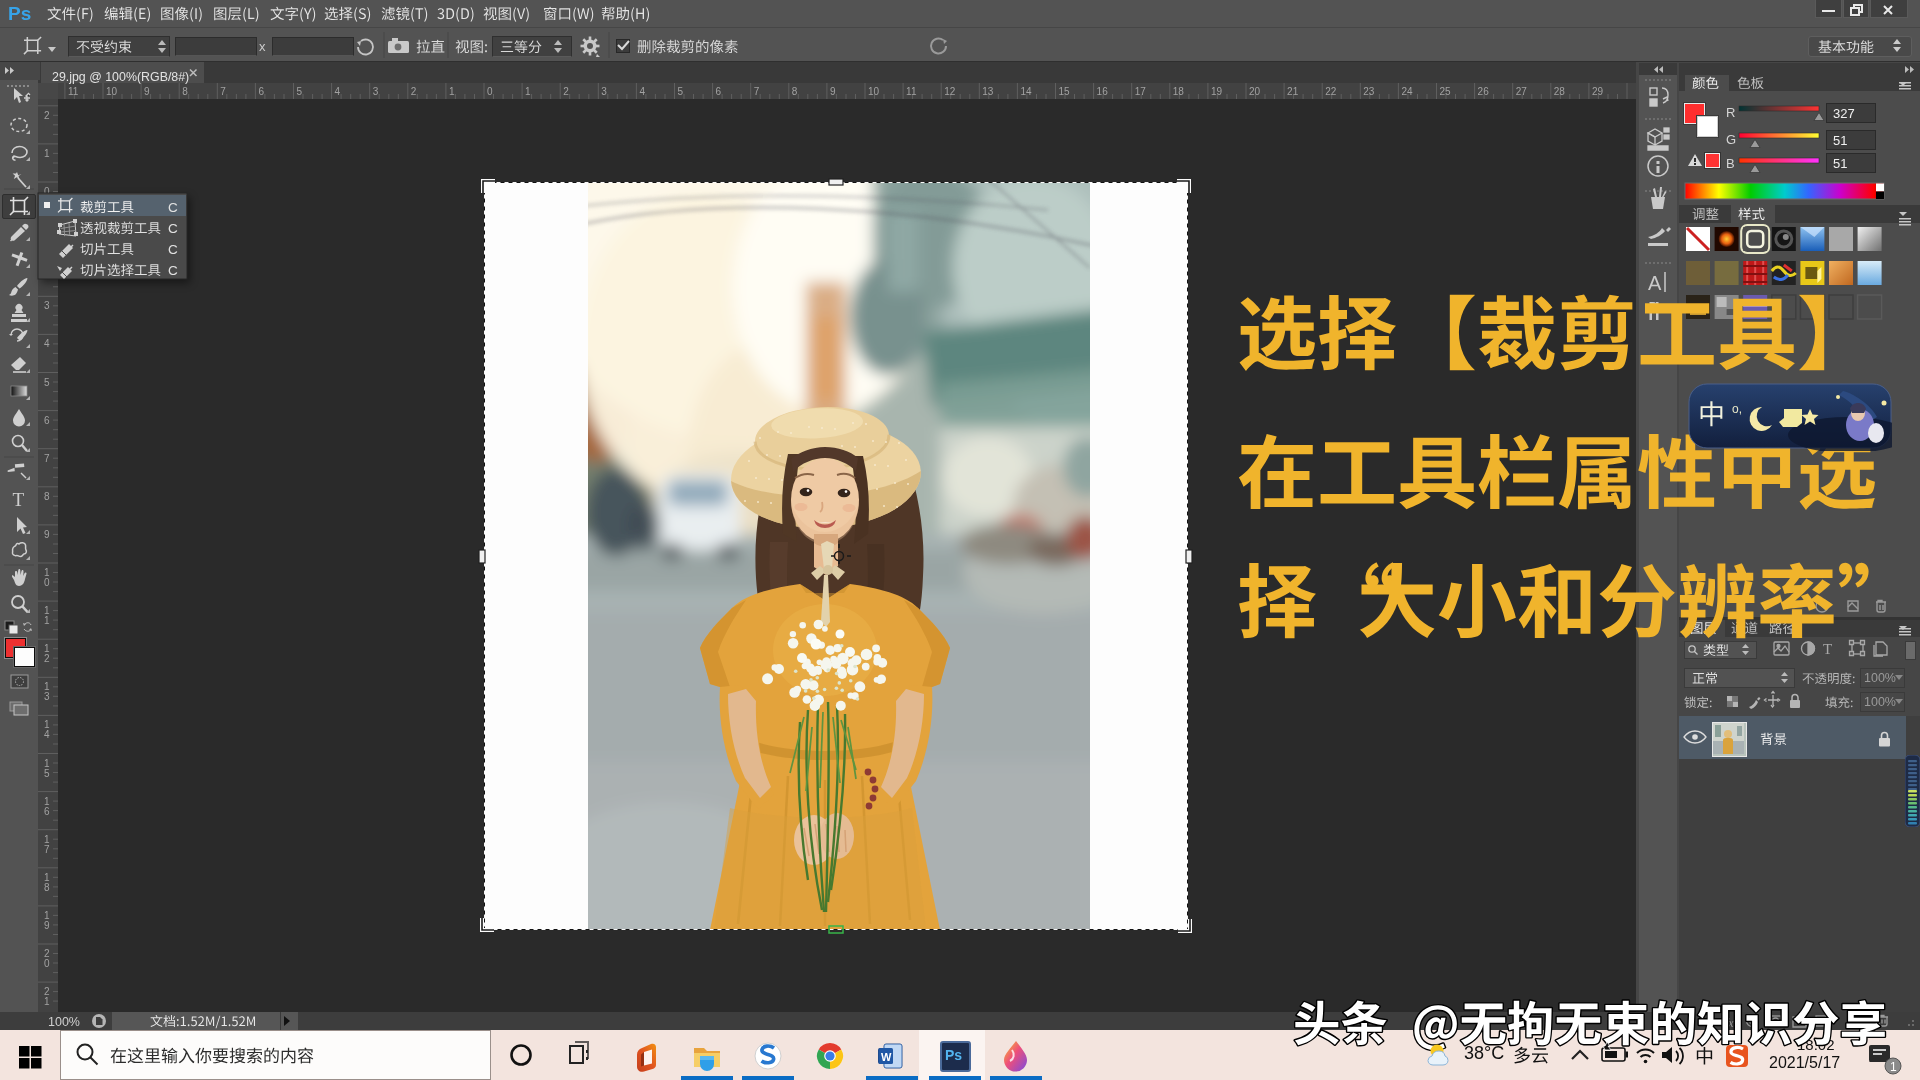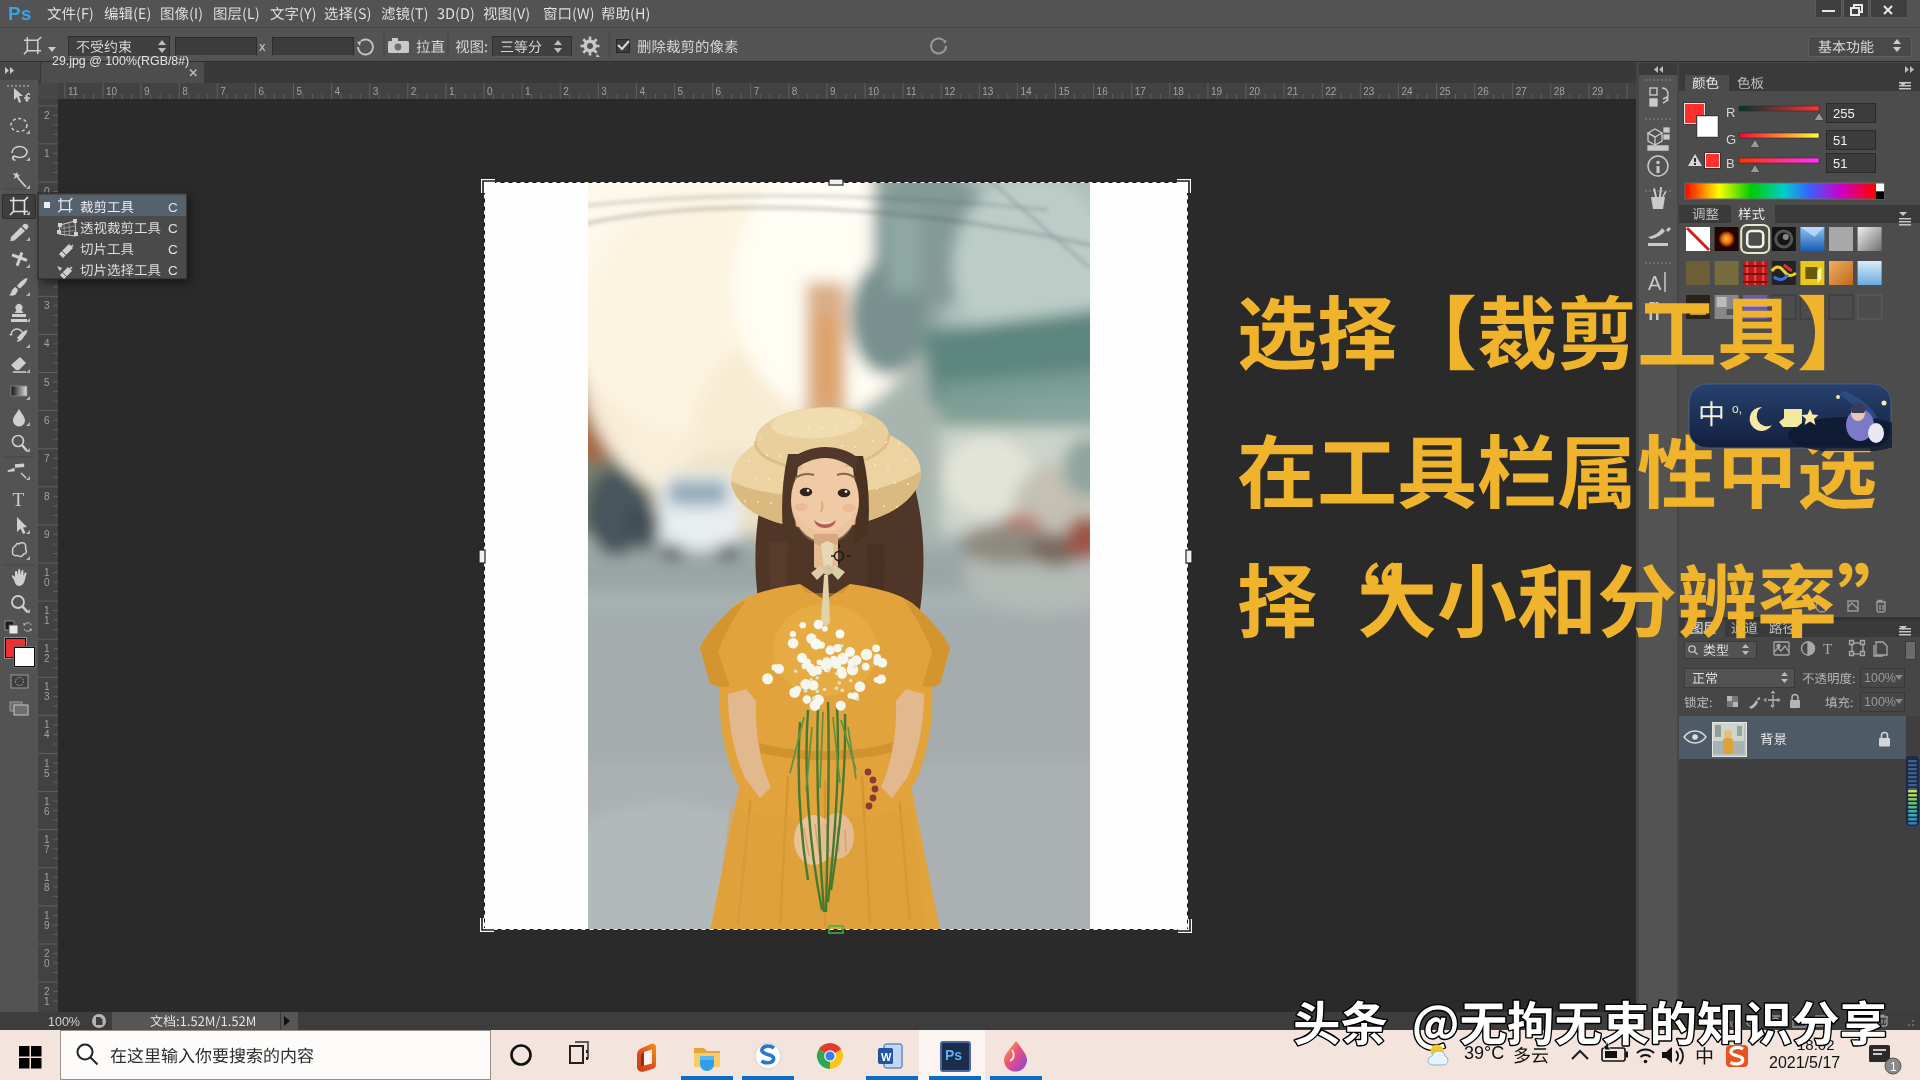--- a/index.html
+++ b/index.html
@@ -36,29 +36,29 @@
     <div style="position:absolute;left:1843px;top:0px;width:26px;height:18px;background:#3f3f3f;border:1px solid #5a5a5a;border-top:none;box-sizing:border-box"></div>
     <div style="position:absolute;left:1870px;top:0px;width:38px;height:18px;background:#3f3f3f;border:1px solid #5a5a5a;border-top:none;box-sizing:border-box"></div>
     <div style="position:absolute;left:8px;top:3px;font:bold 19px 'Liberation Sans',sans-serif;color:#37a3e8;letter-spacing:0px;white-space:pre;letter-spacing:0px;font-style:normal">Ps</div>
     <div style="position:absolute;left:68px;top:36px;width:102px;height:21px;background:#404040;border:1px solid #2f2f2f;border-bottom-color:#5a5a5a;box-sizing:border-box"></div>
     <div style="position:absolute;left:175px;top:37px;width:82px;height:19px;background:#3c3c3c;border:1px solid #2c2c2c;border-bottom-color:#555;box-sizing:border-box"></div>
     <div style="position:absolute;left:272px;top:37px;width:82px;height:19px;background:#3c3c3c;border:1px solid #2c2c2c;border-bottom-color:#555;box-sizing:border-box"></div>
     <div style="position:absolute;left:259px;top:39px;font:normal 13px 'Liberation Sans',sans-serif;color:#cccccc;letter-spacing:0px;white-space:pre;">x</div>
     <div style="position:absolute;left:492px;top:36px;width:80px;height:21px;background:#404040;border:1px solid #2f2f2f;border-bottom-color:#5a5a5a;box-sizing:border-box"></div>
     <div style="position:absolute;left:616px;top:39px;width:14px;height:14px;background:#3c3c3c;border:1px solid #282828;box-sizing:border-box"></div>
     <div style="position:absolute;left:1808px;top:36px;width:104px;height:21px;background:#494949;border:1px solid #5e5e5e;border-radius:3px;box-sizing:border-box"></div>
-    <div style="position:absolute;left:52px;top:54px;font:normal 12.4px 'Liberation Sans',sans-serif;color:#e2e2e2;letter-spacing:0px;white-space:pre;">29.jpg @ 100%(RGB/8#)</div>
+    <div style="position:absolute;left:52px;top:70px;font:normal 12.4px 'Liberation Sans',sans-serif;color:#e2e2e2;letter-spacing:0px;white-space:pre;">29.jpg @ 100%(RGB/8#)</div>
     <div style="position:absolute;left:2px;top:194px;width:34px;height:25px;background:#3e3e3e;border:1px solid #2e2e2e;box-sizing:border-box;border-radius:2px"></div>
     <div style="position:absolute;left:5px;top:638px;width:19px;height:18px;background:#ee3030;border:1px solid #0c0c0c;outline:1px solid #8a8a8a;outline-offset:0px"></div>
     <div style="position:absolute;left:14px;top:647px;width:19px;height:18px;background:#fdfdfd;border:1px solid #0c0c0c;outline:1px solid #666;"></div>
     <div style="position:absolute;left:38px;top:193px;width:149px;height:86px;background:#4a4a4a;border:1px solid #262626;box-shadow:3px 4px 8px rgba(0,0,0,0.45);box-sizing:border-box"></div>
     <div style="position:absolute;left:1684px;top:103px;width:19px;height:19px;background:#ff2e2e;border:1px solid #e8e8e8;outline:1px solid #3a3a3a"></div>
     <div style="position:absolute;left:1697px;top:116px;width:19px;height:19px;background:#fff;border:1px solid #cfcfcf;outline:1px solid #3a3a3a"></div>
     <div style="position:absolute;left:1826px;top:103px;width:50px;height:20px;background:#3c3c3c;border:1px solid #2a2a2a;box-sizing:border-box"></div>
-    <div style="position:absolute;left:1833px;top:106px;font:normal 13px 'Liberation Sans',sans-serif;color:#f0f0f0;letter-spacing:0px;white-space:pre;">255</div>
+    <div style="position:absolute;left:1833px;top:106px;font:normal 13px 'Liberation Sans',sans-serif;color:#f0f0f0;letter-spacing:0px;white-space:pre;">327</div>
     <div style="position:absolute;left:1826px;top:130px;width:50px;height:20px;background:#3c3c3c;border:1px solid #2a2a2a;box-sizing:border-box"></div>
     <div style="position:absolute;left:1833px;top:133px;font:normal 13px 'Liberation Sans',sans-serif;color:#f0f0f0;letter-spacing:0px;white-space:pre;">51</div>
     <div style="position:absolute;left:1826px;top:153px;width:50px;height:20px;background:#3c3c3c;border:1px solid #2a2a2a;box-sizing:border-box"></div>
     <div style="position:absolute;left:1833px;top:156px;font:normal 13px 'Liberation Sans',sans-serif;color:#f0f0f0;letter-spacing:0px;white-space:pre;">51</div>
     <div style="position:absolute;left:1705px;top:153px;width:13px;height:13px;background:#f33;border:1px solid #eee;outline:1px solid #333"></div>
     <div style="position:absolute;left:1684px;top:641px;width:73px;height:18px;background:#525252;border:1px solid #3a3a3a;box-sizing:border-box"></div>
     <div style="position:absolute;left:1905px;top:641px;width:9px;height:17px;background:#6a6a6a;border:1px solid #3a3a3a"></div>
     <div style="position:absolute;left:1684px;top:668px;width:111px;height:20px;background:#525252;border:1px solid #3a3a3a;box-sizing:border-box"></div>
     <div style="position:absolute;left:1860px;top:668px;width:45px;height:20px;background:#474747;border:1px solid #3a3a3a;box-sizing:border-box"></div>
     <div style="position:absolute;left:1864px;top:671px;font:normal 12.5px 'Liberation Sans',sans-serif;color:#9a9a9a;letter-spacing:0px;white-space:pre;">100%</div>
@@ -350,21 +350,21 @@
     </svg>
     <div style="position:absolute;left:60px;top:1030px;width:431px;height:50px;background:#fdfcfb;border:1px solid #9a8f8a;box-sizing:border-box"></div>
     <div style="position:absolute;left:919px;top:1030px;width:66px;height:50px;background:#fbf4f1"></div>
     <div style="position:absolute;left:940px;top:1041px;width:31px;height:31px;background:#1c2c4c;border:2px solid #4a6a9a;border-radius:3px;box-sizing:border-box"></div>
     <div style="position:absolute;left:945px;top:1047px;font:bold 14px 'Liberation Sans',sans-serif;color:#53b5f0;letter-spacing:0px;white-space:pre;">Ps</div>
     <div style="position:absolute;left:681px;top:1076px;width:52px;height:4px;background:#0a6cc4"></div>
     <div style="position:absolute;left:742px;top:1076px;width:52px;height:4px;background:#0a6cc4"></div>
     <div style="position:absolute;left:866px;top:1076px;width:52px;height:4px;background:#0a6cc4"></div>
     <div style="position:absolute;left:929px;top:1076px;width:52px;height:4px;background:#0a6cc4"></div>
     <div style="position:absolute;left:990px;top:1076px;width:52px;height:4px;background:#0a6cc4"></div>
-    <div style="position:absolute;left:1464px;top:1043px;font:normal 18px 'Liberation Sans',sans-serif;color:#111;letter-spacing:0px;white-space:pre;">39°C</div>
+    <div style="position:absolute;left:1464px;top:1043px;font:normal 18px 'Liberation Sans',sans-serif;color:#111;letter-spacing:0px;white-space:pre;">38°C</div>
     <div style="position:absolute;left:1797px;top:1036px;font:normal 15px 'Liberation Sans',sans-serif;color:#111;letter-spacing:0px;white-space:pre;">18:02</div>
     <div style="position:absolute;left:1769px;top:1054px;font:normal 16px 'Liberation Sans',sans-serif;color:#111;letter-spacing:0px;white-space:pre;">2021/5/17</div>
     <svg style="position:absolute;left:0;top:0;pointer-events:none" width="1920" height="1080" viewBox="0 0 1920 1080">
       <defs>
         <linearGradient id="gtool" x1="0" y1="0" x2="1" y2="0">
           <stop offset="0" stop-color="#111"></stop>
           <stop offset="1" stop-color="#ddd"></stop>
         </linearGradient>
         <linearGradient id="gr" x1="0" y1="0" x2="1" y2="0">
           <stop offset="0" stop-color="#003333"></stop>

